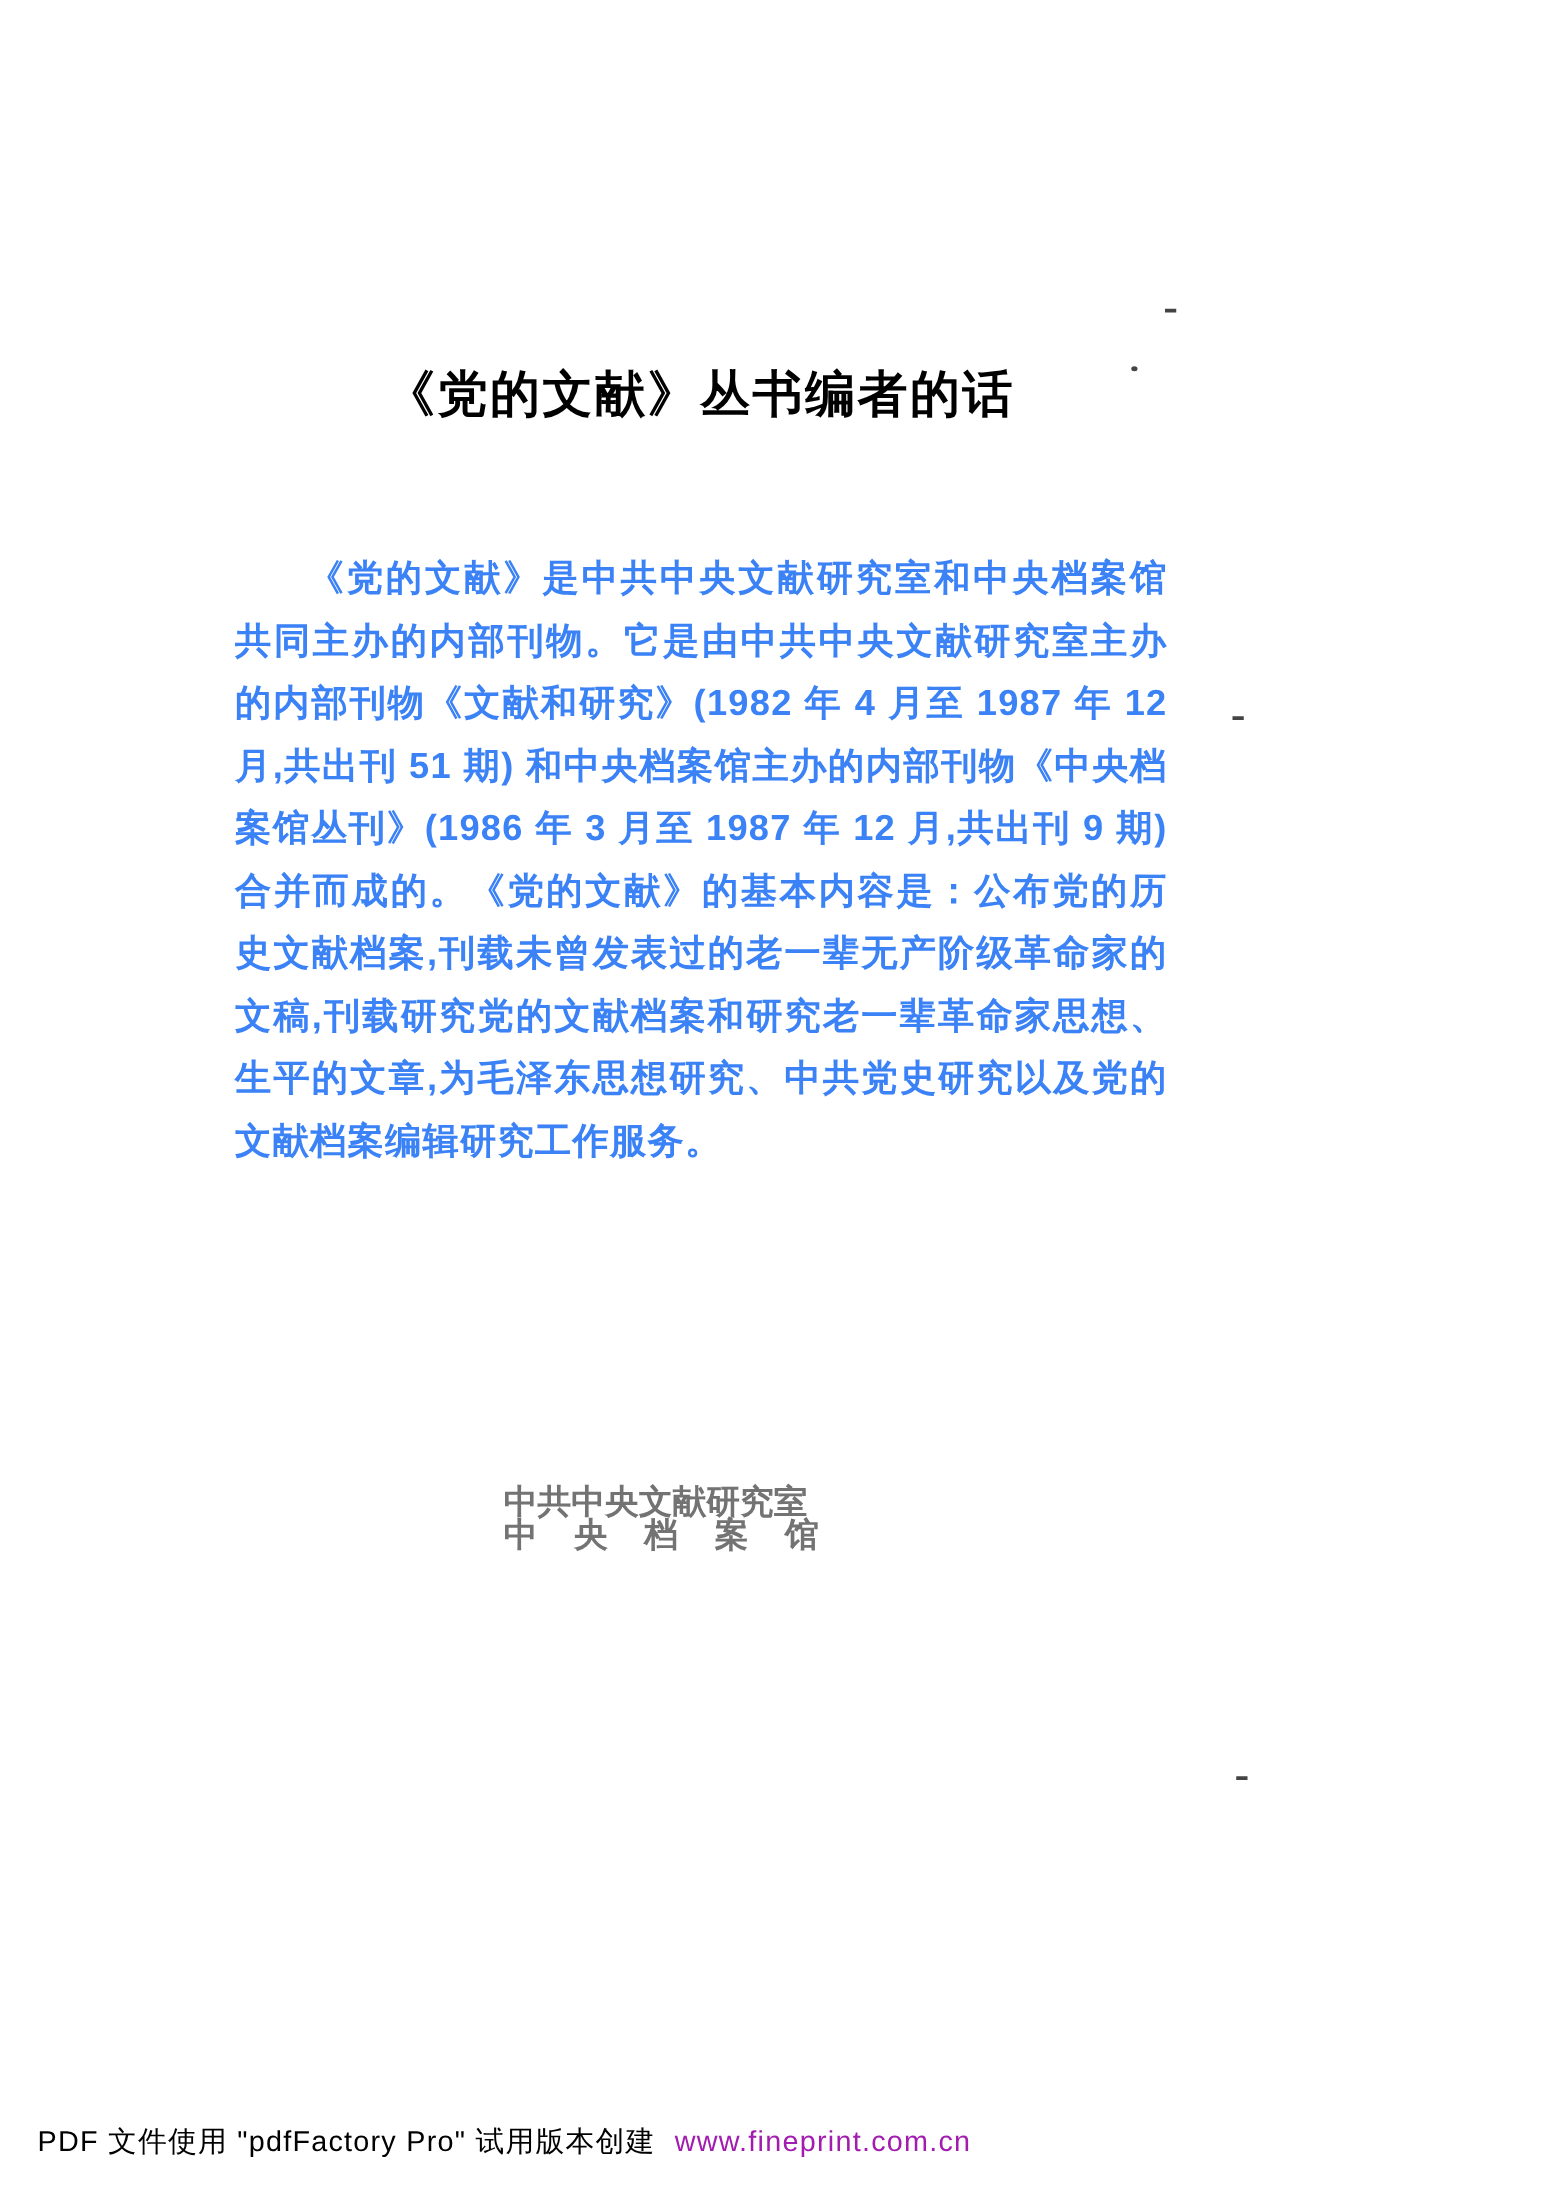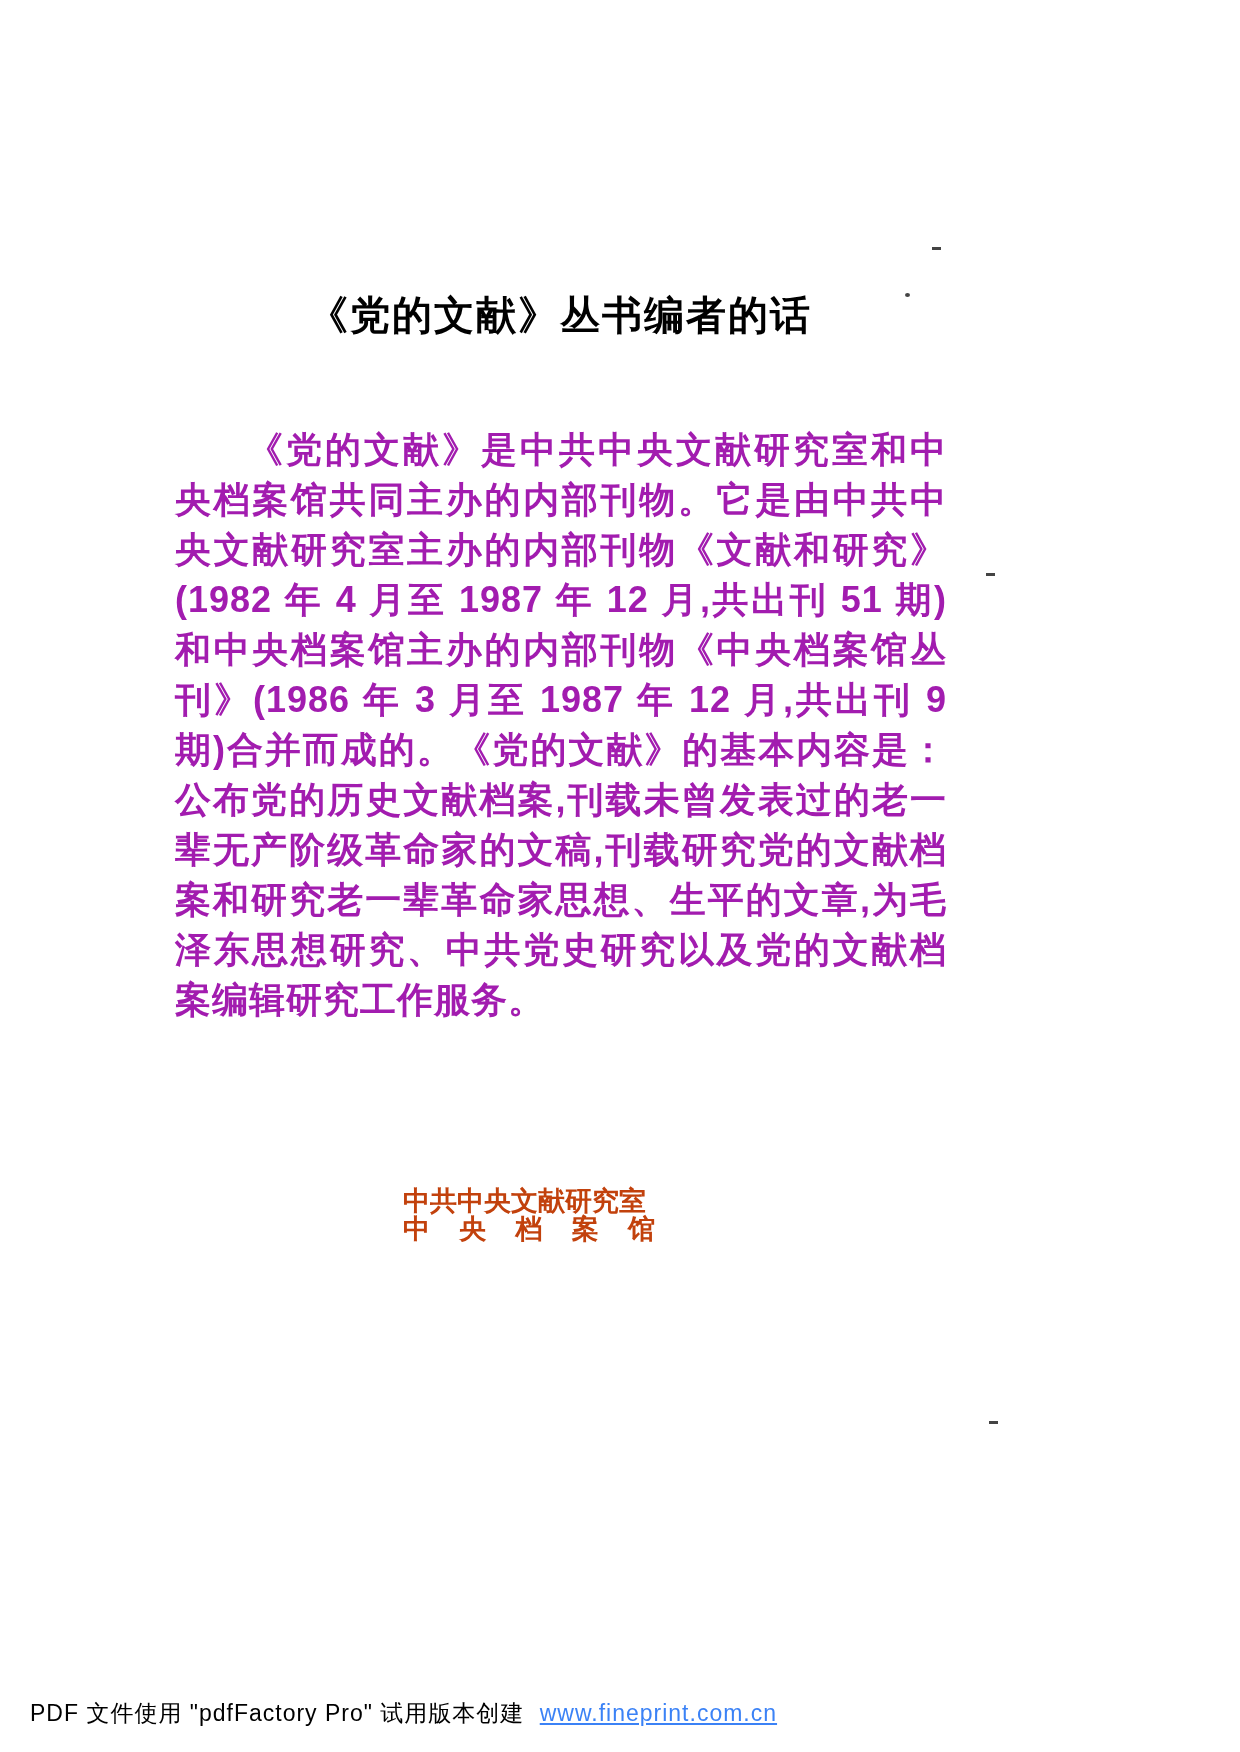--- a/index.html
+++ b/index.html
@@ -29,37 +29,37 @@
     color: #000000;
     white-space: nowrap;
   }
   .body-text {
     position: absolute;
     left: 175px;
     top: 425px;
     width: 772px;
   }
   .body-text p {
-    margin: 0;
-    font-size: 36px;
+    margin: 13px;
+    font-size: 29px;
     line-height: 50px;
     font-weight: bold;
     letter-spacing: 1px;
     text-align: justify;
     text-indent: 2em;
-    color: #a21caf;
+    color: #3b82f6;
   }
   .signature {
     position: absolute;
     left: 403px;
     top: 1186px;
     display: flex;
     align-items: center;
     font-weight: bold;
-    color: #c2410c;
+    color: #737373;
   }
   .sig-left {
     width: 252px;
   }
   .sig-org1 {
     font-size: 27px;
     line-height: 30px;
     white-space: nowrap;
   }
   .sig-org2 {
@@ -78,22 +78,21 @@
   .footer {
     position: absolute;
     left: 30px;
     top: 1698px;
     font-size: 23px;
     letter-spacing: 1px;
     white-space: nowrap;
     color: #000000;
   }
   .footer .link {
-    color: #3b82f6;
-    text-decoration: underline;
+    color: #a21caf;
     cursor: pointer;
     margin-left: 8px;
   }
   .speck {
     position: absolute;
     background: #444444;
   }
   .speck.dash { width: 9px; height: 3px; }
   .speck.dot  { width: 5px; height: 4px; border-radius: 50%; }
 </style>

